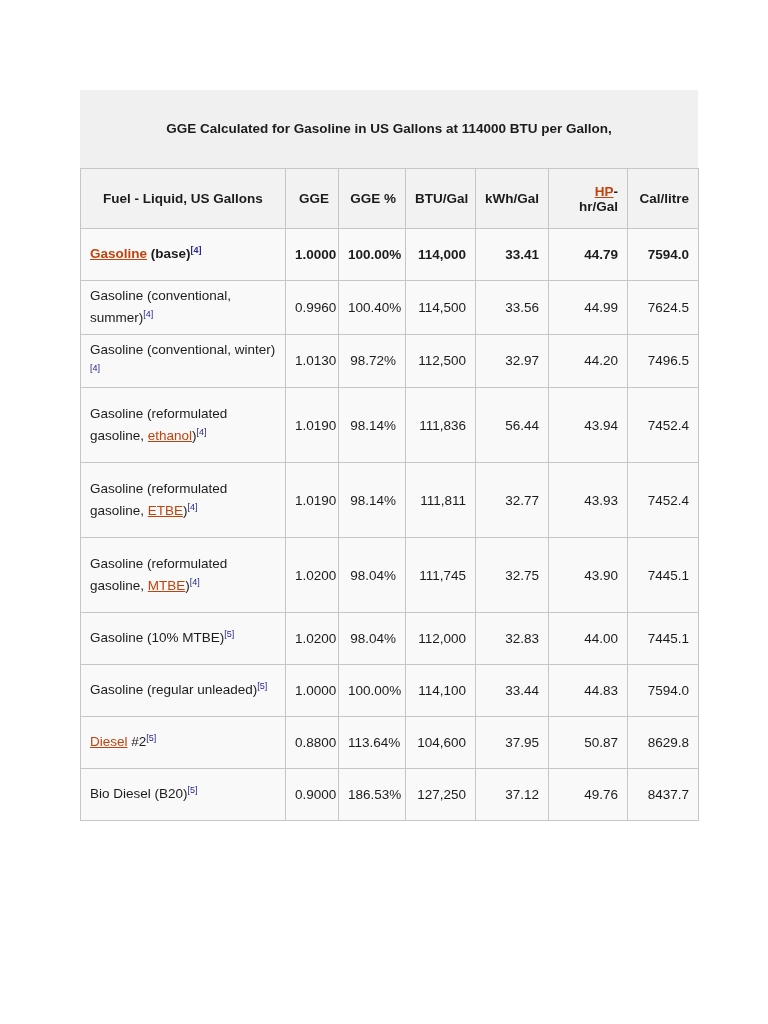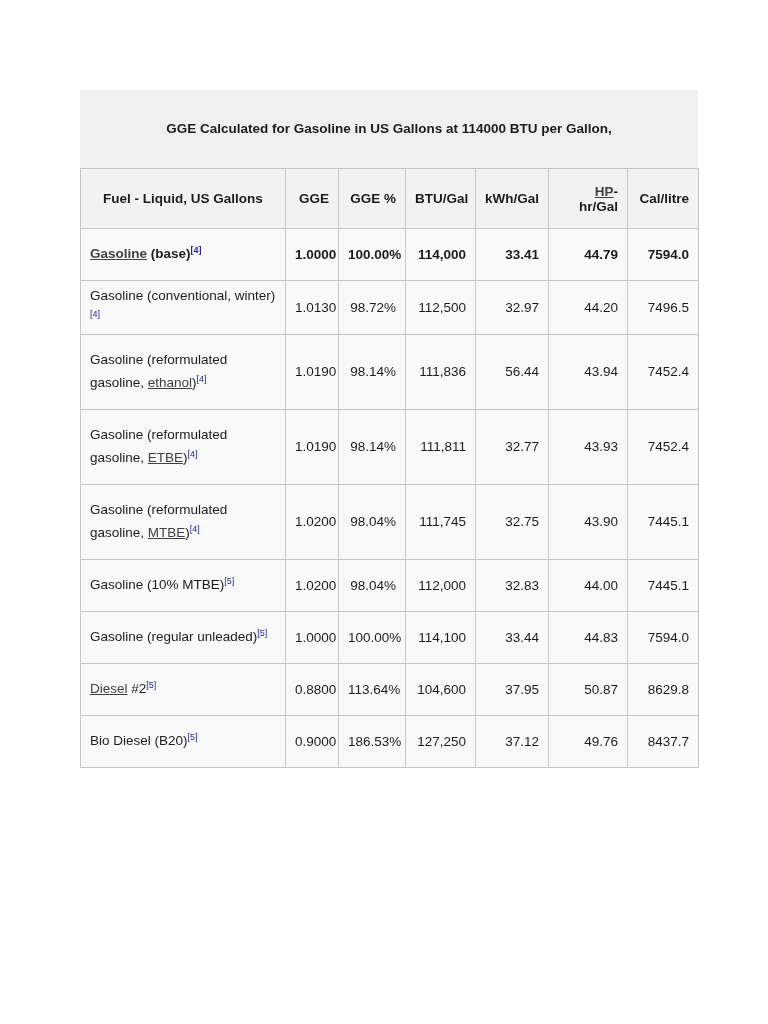--- a/index.html
+++ b/index.html
@@ -54,21 +54,21 @@
   th.fuel-head { text-align: center; }
 
   tbody tr { height: 52px; background: #f9f9f9; }
   tbody tr.tall { height: 75px; }
   tbody tr.bold td { font-weight: bold; }
 
   td.fuel { text-align: left; line-height: 1.65; }
   td.num  { text-align: right; }
 
   a.wlink {
-    color: #404040;
+    color: #c2410c;
     font-weight: inherit;
     text-decoration: underline;
     cursor: pointer;
   }
   sup.ref {
     color: #26268c;
     font-size: 9px;
     line-height: 0;
     vertical-align: super;
     cursor: pointer;
@@ -112,20 +112,29 @@
           <tr class="bold">
             <td class="fuel"><a class="wlink">Gasoline</a><span> (base)</span><sup class="ref">[4]</sup></td>
             <td class="num">1.0000</td>
             <td class="num">100.00%</td>
             <td class="num">114,000</td>
             <td class="num">33.41</td>
             <td class="num">44.79</td>
             <td class="num">7594.0</td>
           </tr>
           <tr>
+            <td class="fuel"><span>Gasoline (conventional, summer)</span><sup class="ref">[4]</sup></td>
+            <td class="num">0.9960</td>
+            <td class="num">100.40%</td>
+            <td class="num">114,500</td>
+            <td class="num">33.56</td>
+            <td class="num">44.99</td>
+            <td class="num">7624.5</td>
+          </tr>
+          <tr>
             <td class="fuel"><span>Gasoline (conventional, winter)</span><sup class="ref">[4]</sup></td>
             <td class="num">1.0130</td>
             <td class="num">98.72%</td>
             <td class="num">112,500</td>
             <td class="num">32.97</td>
             <td class="num">44.20</td>
             <td class="num">7496.5</td>
           </tr>
           <tr class="tall">
             <td class="fuel"><span>Gasoline (reformulated</span><br><span>gasoline, </span><a class="wlink">ethanol</a><span>)</span><sup class="ref">[4]</sup></td>

